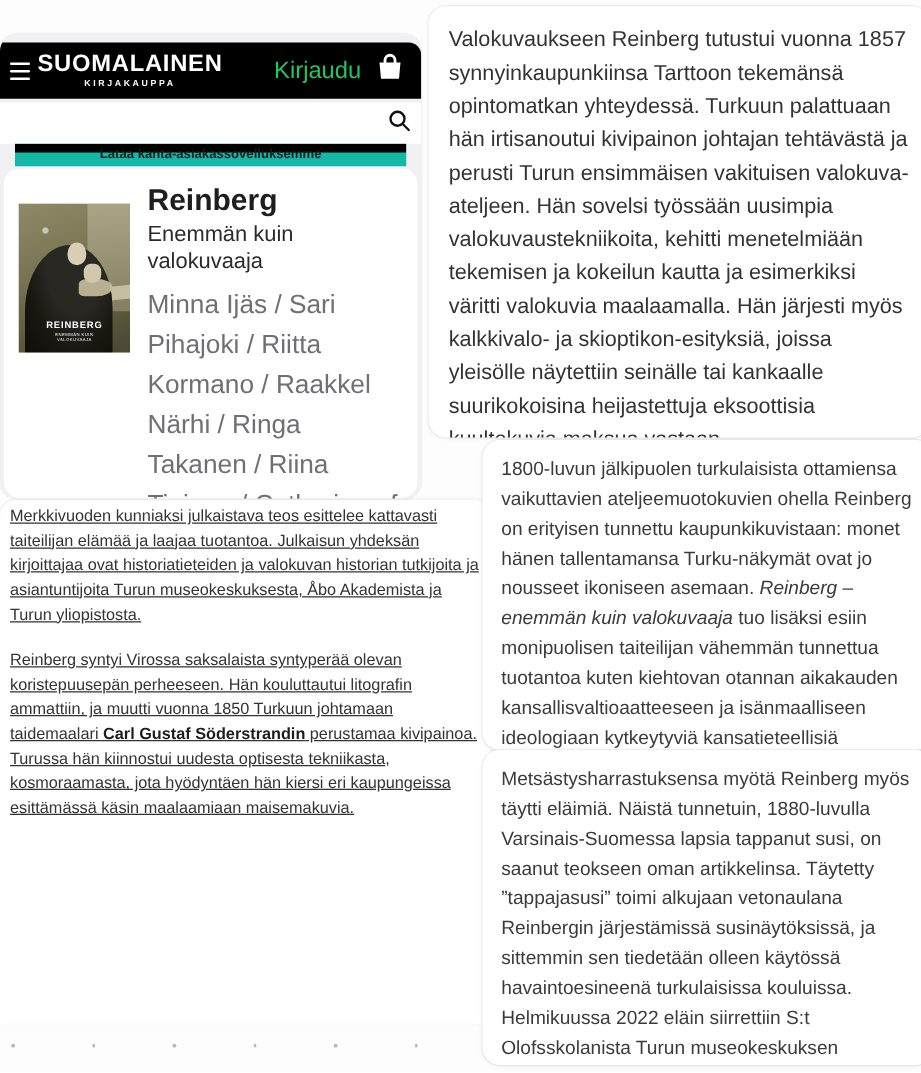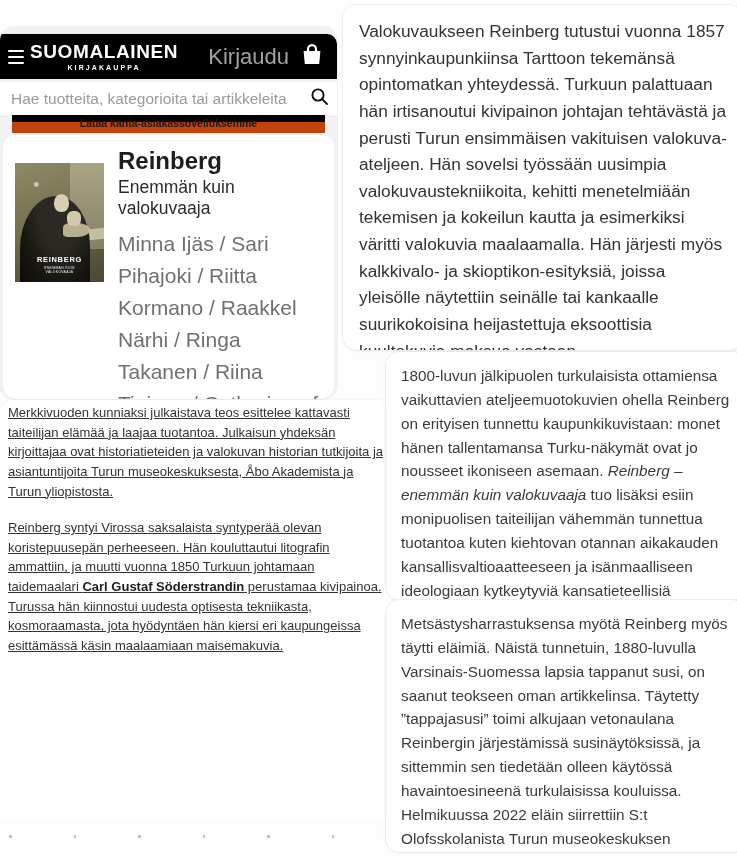--- a/index.html
+++ b/index.html
@@ -93,22 +93,22 @@
     margin-top: 3px;
     text-align: center;
   }
   .header-right {
     margin-left: auto;
     display: flex;
     align-items: center;
     gap: 10px;
   }
   .login-link {
-    color: #a3a3a3;
-    font-size: 22px;
+    color: #22c55e;
+    font-size: 19px;
     white-space: nowrap;
     text-align: center;
   }
   .bag-icon { display: block; }
 
   .search-row {
     position: absolute;
     left: 0;
     right: 0;
     top: 55px;
@@ -126,21 +126,21 @@
     overflow: hidden;
   }
   .search-icon-wrap { margin-left: auto; padding-left: 6px; }
 
   .promo-strip {
     position: absolute;
     left: 12px;
     right: 12px;
     top: 88px;
     height: 18px;
-    background: #c2410c;
+    background: #14b8a6;
     overflow: hidden;
   }
   .promo-strip .bar {
     position: absolute;
     left: 0; right: 0; top: 0;
     height: 7px;
     background: #000000;
   }
   .promo-strip .txt {
     position: absolute;
@@ -418,21 +418,20 @@
           <span class="bag-icon">
             <svg width="26" height="26" viewBox="0 0 26 26" aria-hidden="true">
               <path d="M9 9 V7.2 a4 4 0 0 1 8 0 V9" fill="none" stroke="#ffffff" stroke-width="2.3" stroke-linecap="round"></path>
               <path d="M4.6 9 H21.4 L20.2 22 H5.8 Z" fill="#ffffff"></path>
             </svg>
           </span>
         </div>
       </div>
 
       <div class="search-row">
-        <span class="search-placeholder">Hae tuotteita, kategorioita tai artikkeleita</span>
         <span class="search-icon-wrap">
           <svg width="19" height="19" viewBox="0 0 19 19" aria-hidden="true">
             <circle cx="8" cy="8" r="5.6" fill="none" stroke="#111111" stroke-width="1.9"></circle>
             <line x1="12.2" y1="12.2" x2="17" y2="17" stroke="#111111" stroke-width="1.9" stroke-linecap="round"></line>
           </svg>
         </span>
       </div>
 
       <div class="promo-strip">
         <div class="bar"></div>

